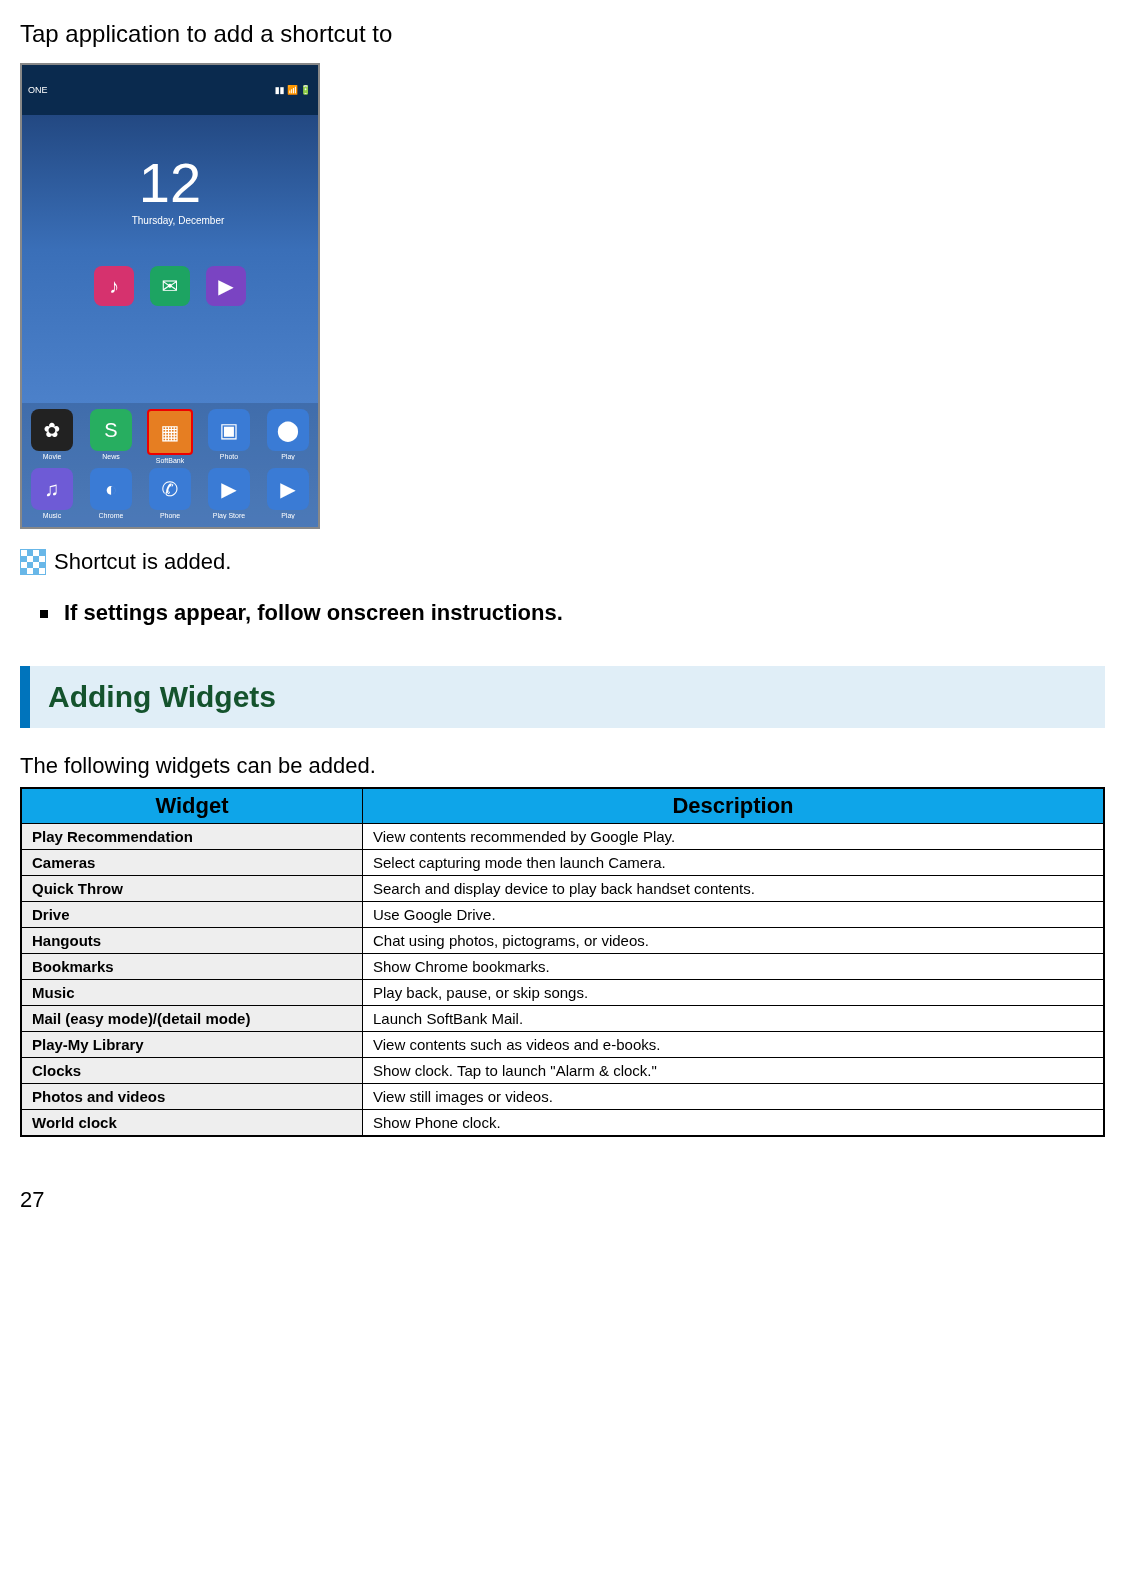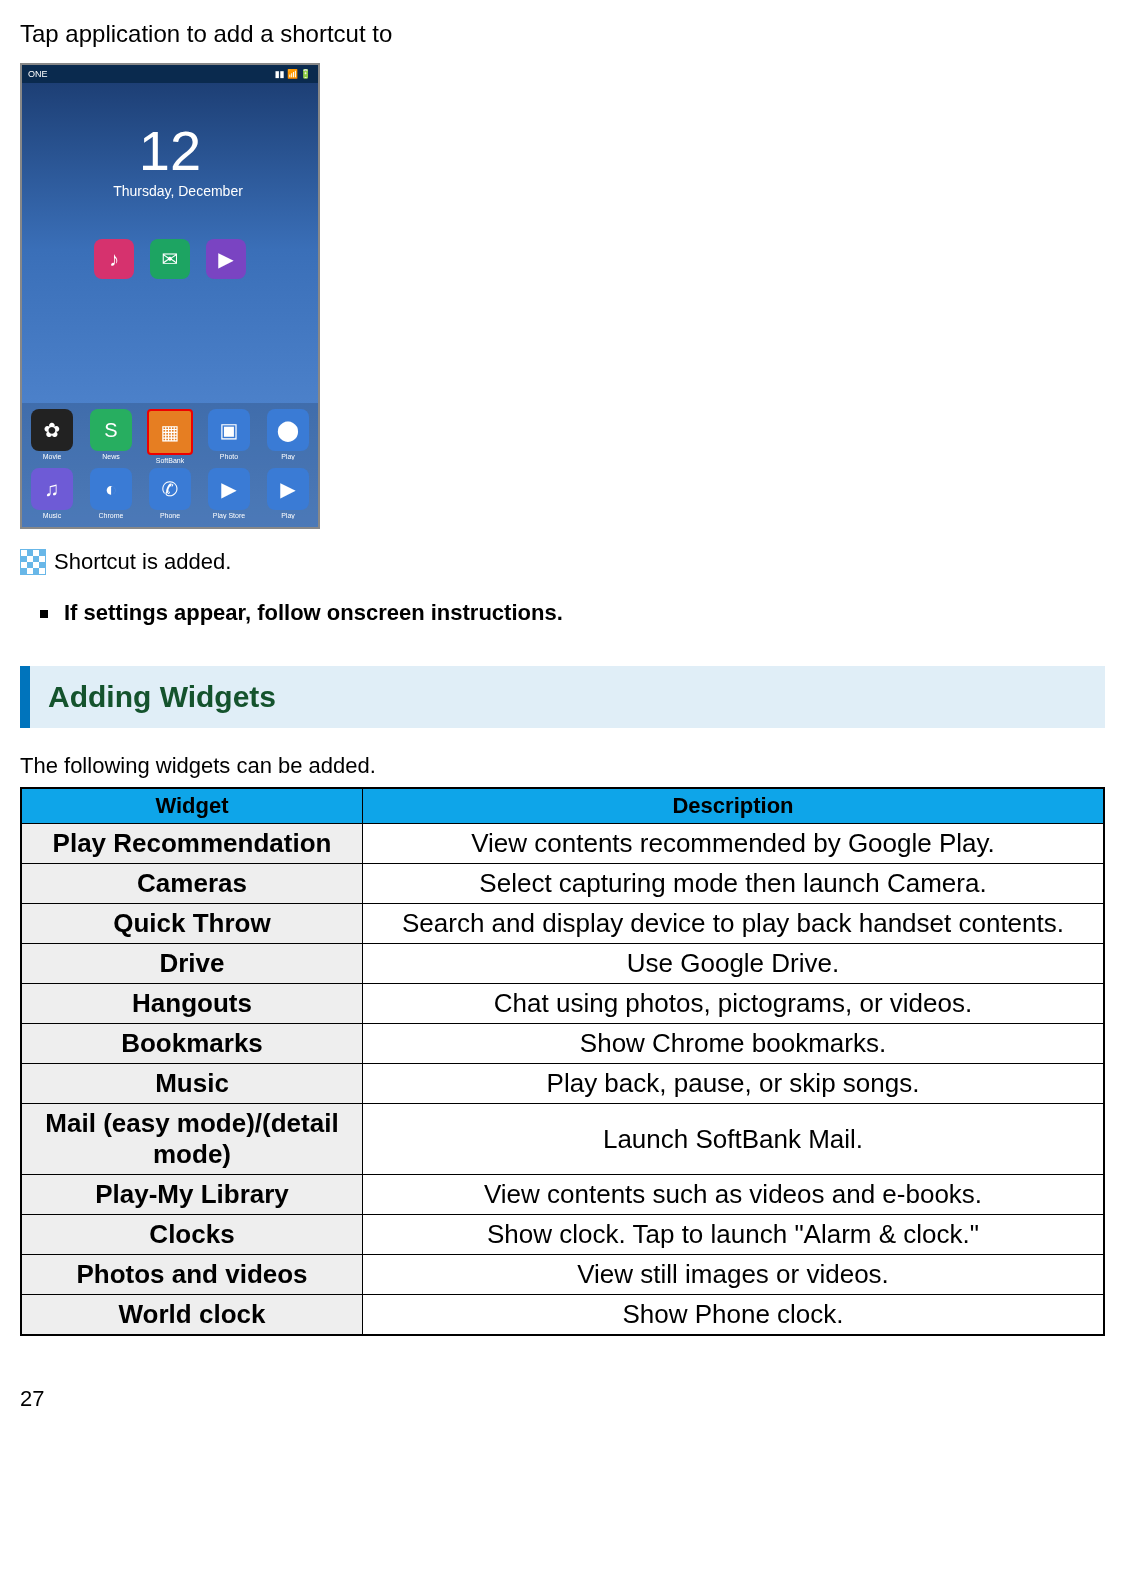--- a/index.html
+++ b/index.html
@@ -22,36 +22,36 @@
     background: linear-gradient(180deg, #1a3a6e 0%, #3a6fb8 40%, #5a8fd8 100%);
     position: relative;
     overflow: hidden;
   }
   .phone-statusbar {
     height: 18px;
     background: #0a2a4e;
     display: flex;
     justify-content: space-between;
     align-items: center;
-    padding: 0 6px;
+    padding: 16px 6px;
     font-size: 9px;
     color: #fff;
   }
   .phone-clock-widget {
     text-align: center;
     color: #fff;
     margin-top: 40px;
   }
   .phone-clock-time {
     font-size: 56px;
     font-weight: 300;
     line-height: 1;
   }
   .phone-clock-date {
-    font-size: 14px;
+    font-size: 10px;
     margin-top: 4px;
     margin-left: 16px;
   }
   .phone-mid-icons {
     display: flex;
     justify-content: center;
     gap: 16px;
     margin-top: 40px;
   }
   .phone-mid-icon {
@@ -158,25 +158,24 @@
   }
   .widget-table th {
     background: #0ea5e9;
     font-weight: bold;
     font-size: 22px;
     padding: 4px 8px;
     border: 1px solid #000;
     text-align: center;
   }
   .widget-table td {
-    font-size: 26px;
+    font-size: 15px;
     padding: 4px 10px;
     border: 1px solid #000;
     vertical-align: middle;
-    text-align: center;
   }
   .widget-table td.widget-name {
     background: #eee;
     font-weight: bold;
     width: 320px;
   }
   .page-number {
     font-size: 22px;
     margin-top: 50px;
   }

